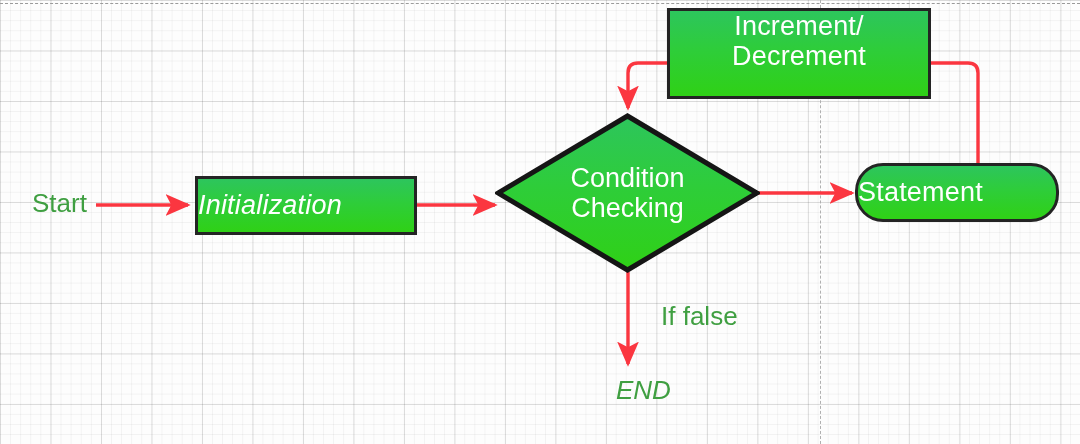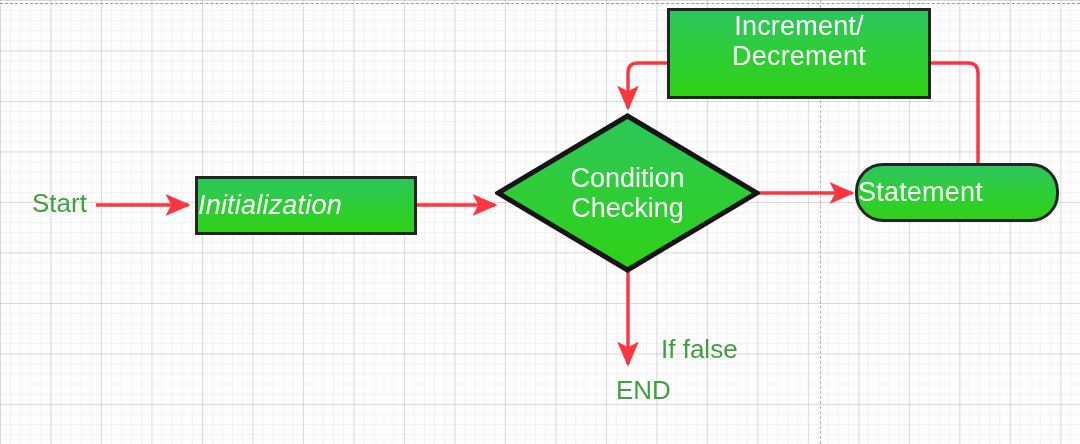--- a/index.html
+++ b/index.html
@@ -168,17 +168,17 @@
   </div>
 
   <div class="node-box" style="left:667px; top:8px; width:264px; height:91px; flex-direction:column;">
     <span class="lbl">Increment/</span>
     <span class="lbl">Decrement</span>
   </div>
 
   <div class="txt" style="left:32px; top:188px;">Start</div>
 
 
-  <div class="txt" style="left:661px; top:301px;margin-top:33px;">If false</div>
+  <div class="txt" style="left:661px; top:301px;">If false</div>
 
-  <div class="txt" style="left:616px; top:375px;">END</div>
+  <div class="txt" style="left:616px; top:375px;font-style:italic;">END</div>
 
 </div>
 
 </body></html>

